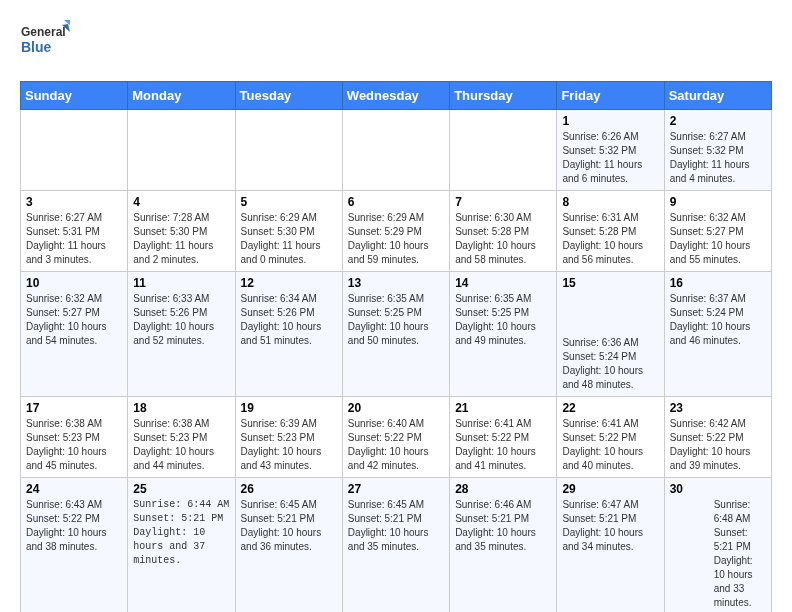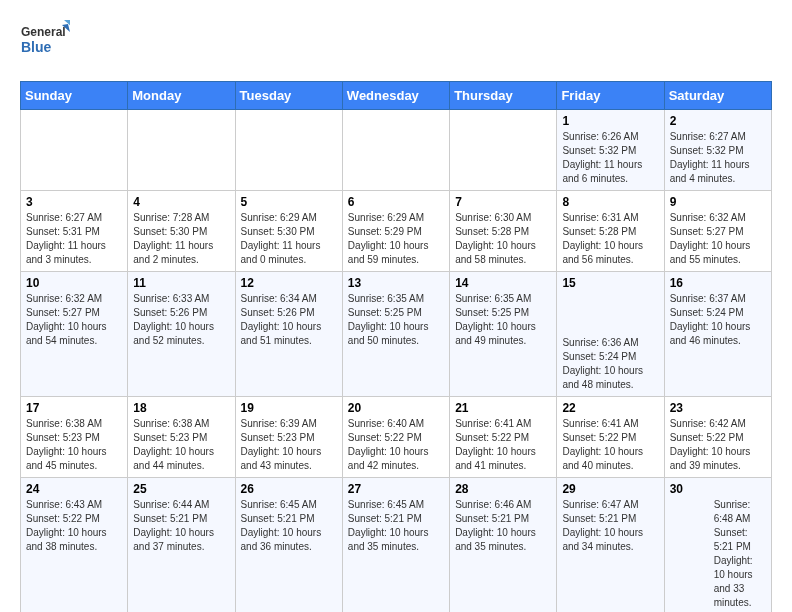--- a/index.html
+++ b/index.html
@@ -261,21 +261,21 @@
       </tr>
       <tr>
         <td>
           <span class="day-num">24</span>
           <div class="day-info" style="white-space: pre-line;">Sunrise: 6:43 AM
 Sunset: 5:22 PM
 Daylight: 10 hours and 38 minutes.</div>
         </td>
         <td>
           <span class="day-num">25</span>
-          <div class="day-info" style="white-space: pre-line;">Sunrise: 6:44 AM
+          <div class="day-info" style="white-space: pre-line; font-family: Liberation Mono, monospace;">Sunrise: 6:44 AM
 Sunset: 5:21 PM
 Daylight: 10 hours and 37 minutes.</div>
         </td>
         <td>
           <span class="day-num">26</span>
           <div class="day-info" style="white-space: pre-line;">Sunrise: 6:45 AM
 Sunset: 5:21 PM
 Daylight: 10 hours and 36 minutes.</div>
         </td>
         <td>

